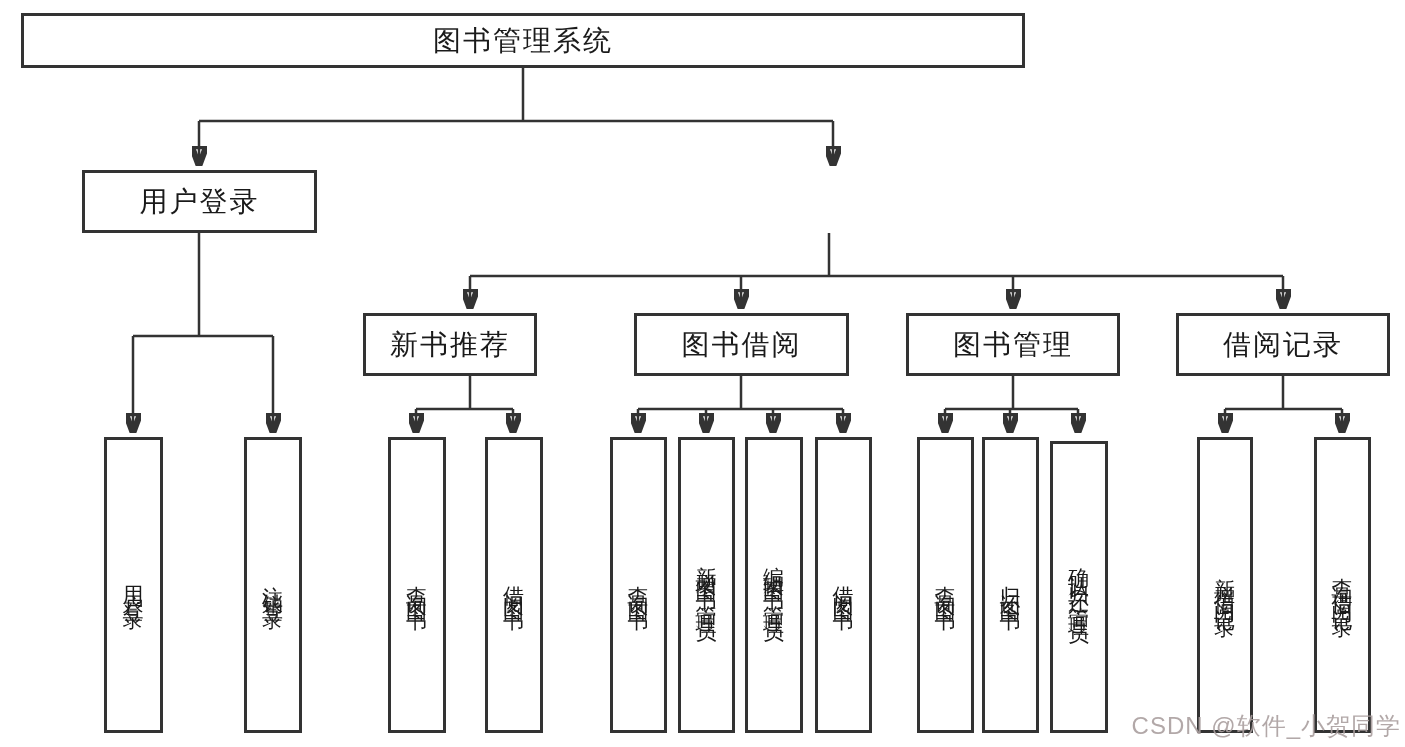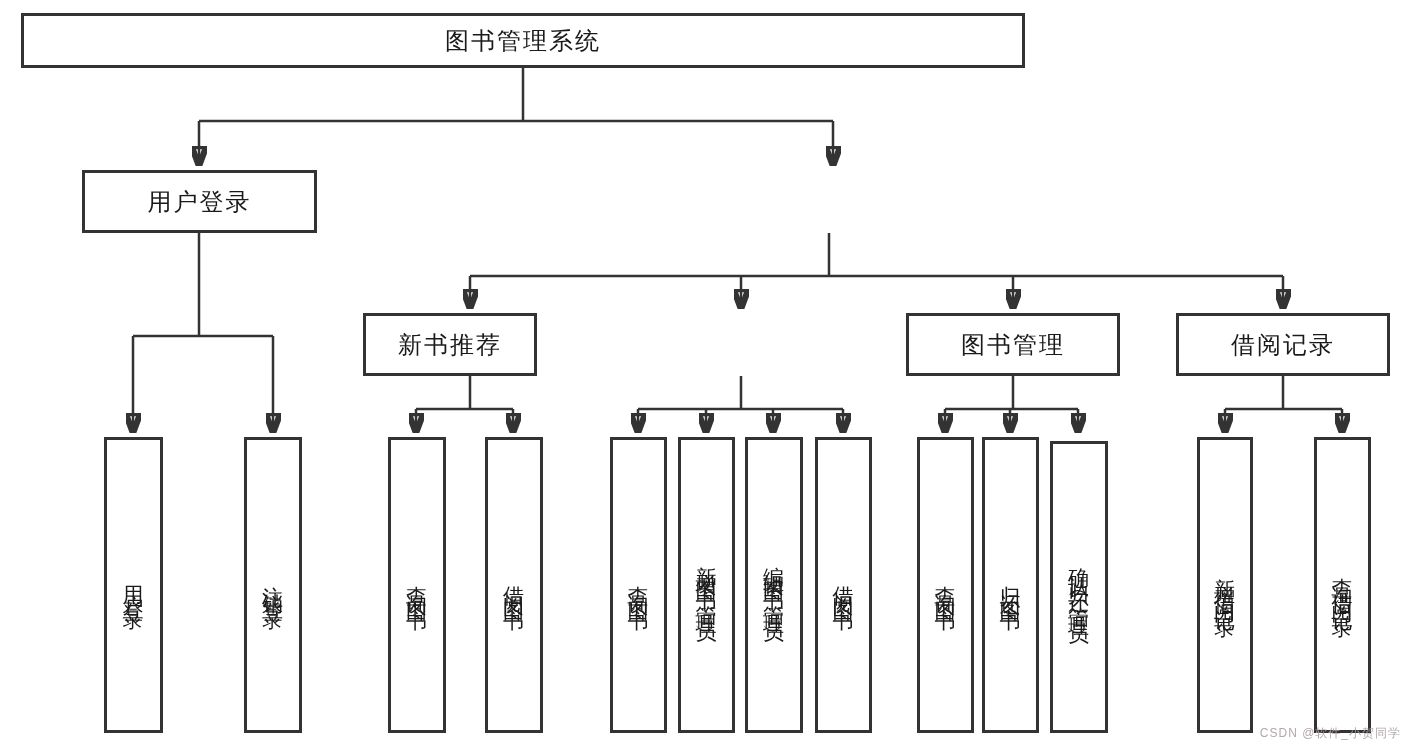--- a/index.html
+++ b/index.html
@@ -13,34 +13,34 @@
   .wires{position:absolute;left:0;top:0;}
   .wires path,.wires line{stroke:#333333;stroke-width:2.5;fill:none;}
   .box{
     position:absolute;
     background:#ffffff;
     border:3px solid #333333;
     box-sizing:border-box;
     display:flex;align-items:center;justify-content:center;
   }
   .h-label{
-    font-size:24px;color:#1a1a1a;letter-spacing:2px;white-space:nowrap;
+    font-size:28px;color:#1a1a1a;letter-spacing:2px;white-space:nowrap;
   }
   .v-label{
     writing-mode:vertical-rl;
     text-orientation:mixed;
     font-size:21px;color:#1a1a1a;
     letter-spacing:8px;
     line-height:1;
     white-space:nowrap;
   }
   .watermark{
     position:absolute;
     right:4px;bottom:5px;
-    font-size:12px;
+    font-size:24px;
     color:rgba(170,158,158,0.9);
     letter-spacing:1px;
     white-space:nowrap;
     pointer-events:none;
     z-index:5;
   }
 </style>
 </head>
 <body>
 
@@ -91,20 +91,23 @@
     <span class="h-label">图书管理系统</span>
   </div>
 
   <div class="box" style="left:82px;top:170px;width:235px;height:63px;">
     <span class="h-label">用户登录</span>
   </div>
 
   <div class="box" style="left:363px;top:313px;width:174px;height:63px;">
     <span class="h-label">新书推荐</span>
   </div>
+  <div class="box" style="left:634px;top:313px;width:215px;height:63px;">
+    <span class="h-label">图书借阅</span>
+  </div>
   <div class="box" style="left:906px;top:313px;width:214px;height:63px;">
     <span class="h-label">图书管理</span>
   </div>
   <div class="box" style="left:1176px;top:313px;width:214px;height:63px;">
     <span class="h-label">借阅记录</span>
   </div>
 
   <div class="box" style="left:104px;top:437px;width:59px;height:296px;">
     <span class="v-label">用户登录</span>
   </div>

